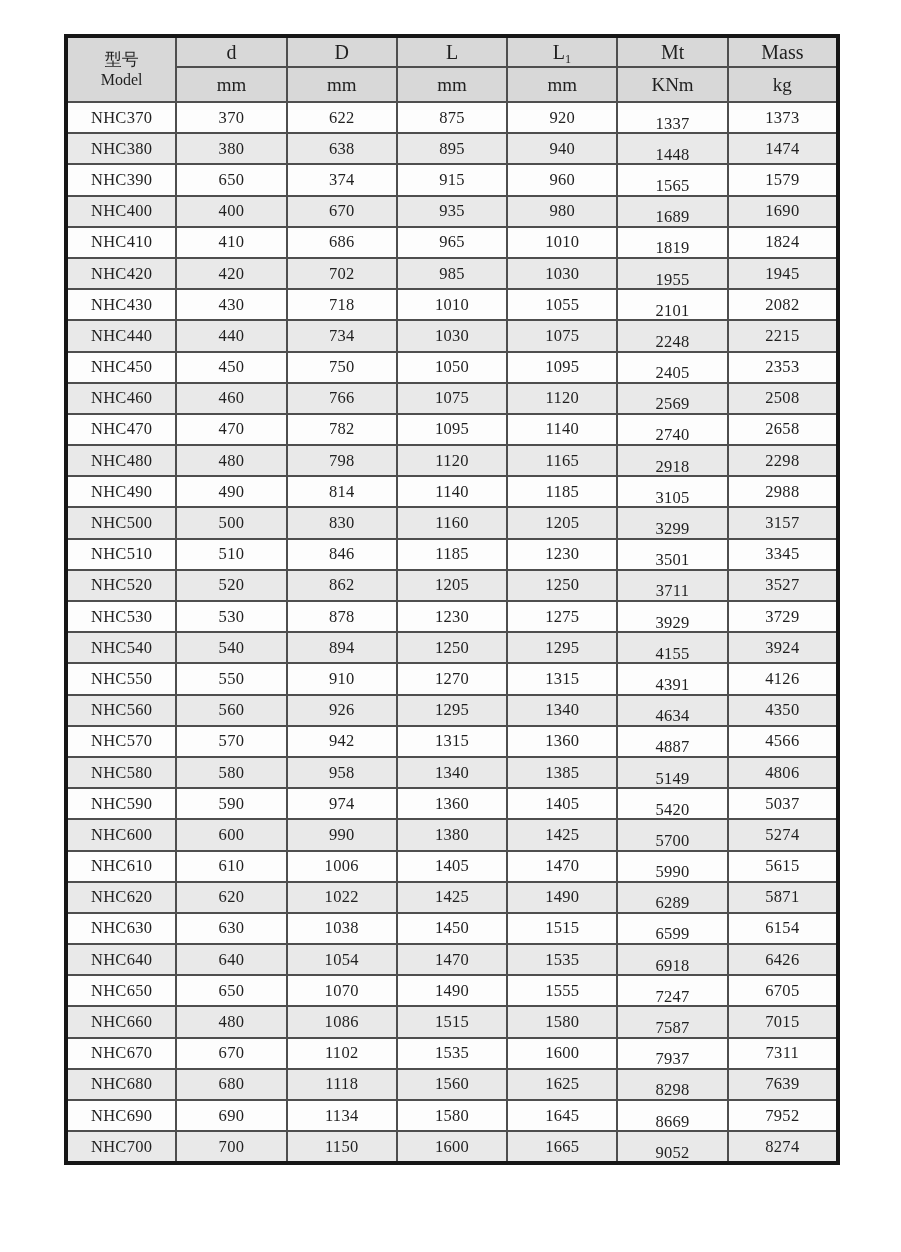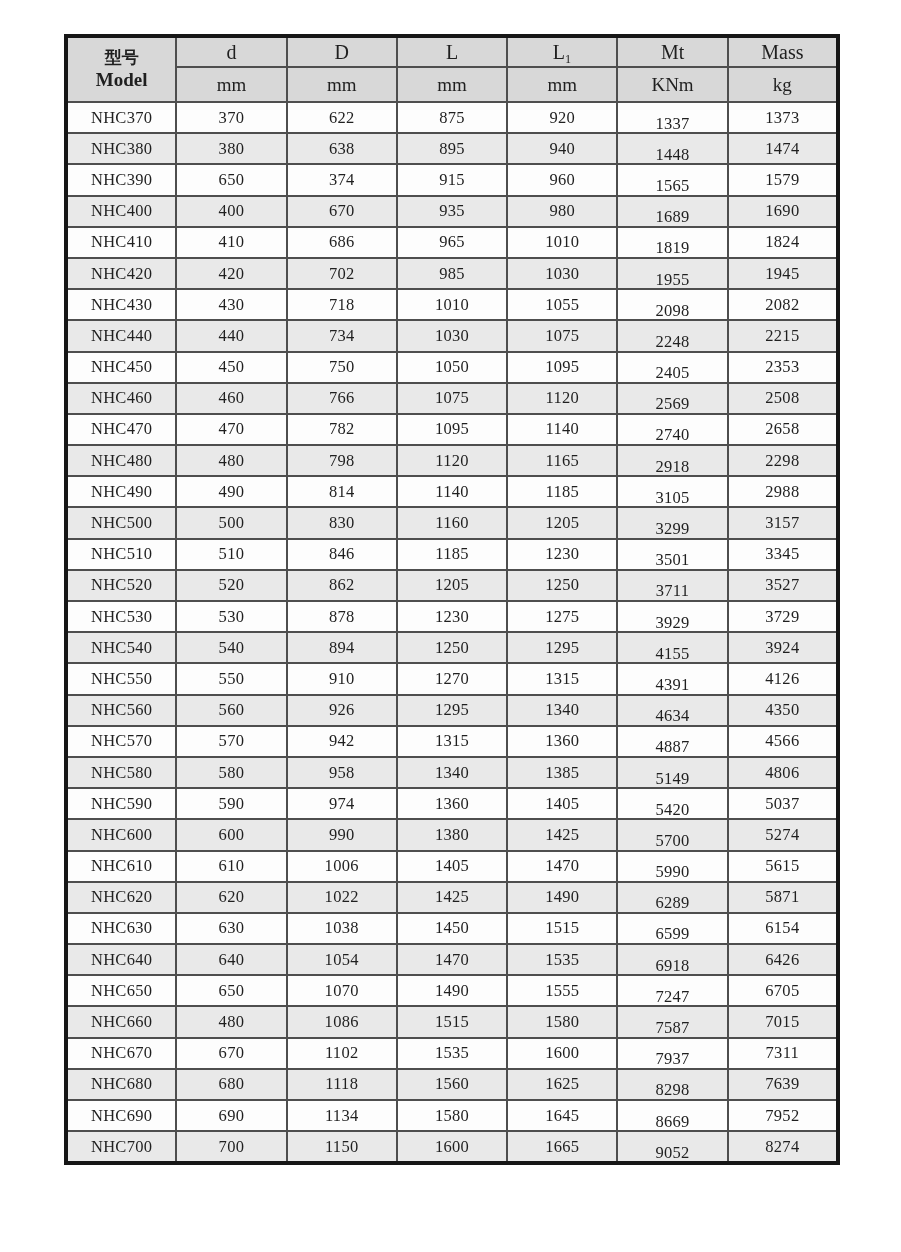--- a/index.html
+++ b/index.html
@@ -39,23 +39,23 @@
     padding: 0;
     overflow: hidden;
     white-space: nowrap;
   }
   thead th {
     background: #d8d8d8;
     font-weight: normal;
   }
   tr.hdr-names th { height: 28px; font-size: 20px; }
   tr.hdr-units th { height: 33px; font-size: 19px; margin-left: 17px; }
-  th.model-h { font-size: 18px; line-height: 1.25; font-weight: bold; }
+  th.model-h { font-size: 18px; line-height: 1.25; }
   th.model-h .zh { display: block; font-size: 17px; }
-  th.model-h .en { display: block; font-size: 19px; }
+  th.model-h .en { display: block; font-size: 16px; }
   tbody td {
     height: 29.2px;
     font-size: 16.5px;
     background: #fdfdfd;
     letter-spacing: 0.3px;
   }
   tbody tr:nth-child(even) td { background: #e9e9e9; }
   tbody td span { display: inline-block; }
   tbody td span.mt-val { transform: translateY(6px); }
 </style>
@@ -141,21 +141,21 @@
             <td><span>1030</span></td>
             <td><span class="mt-val">1955</span></td>
             <td><span>1945</span></td>
           </tr>
           <tr>
             <td><span>NHC430</span></td>
             <td><span>430</span></td>
             <td><span>718</span></td>
             <td><span>1010</span></td>
             <td><span>1055</span></td>
-            <td><span class="mt-val">2098</span></td>
+            <td><span class="mt-val">2101</span></td>
             <td><span>2082</span></td>
           </tr>
           <tr>
             <td><span>NHC440</span></td>
             <td><span>440</span></td>
             <td><span>734</span></td>
             <td><span>1030</span></td>
             <td><span>1075</span></td>
             <td><span class="mt-val">2248</span></td>
             <td><span>2215</span></td>

